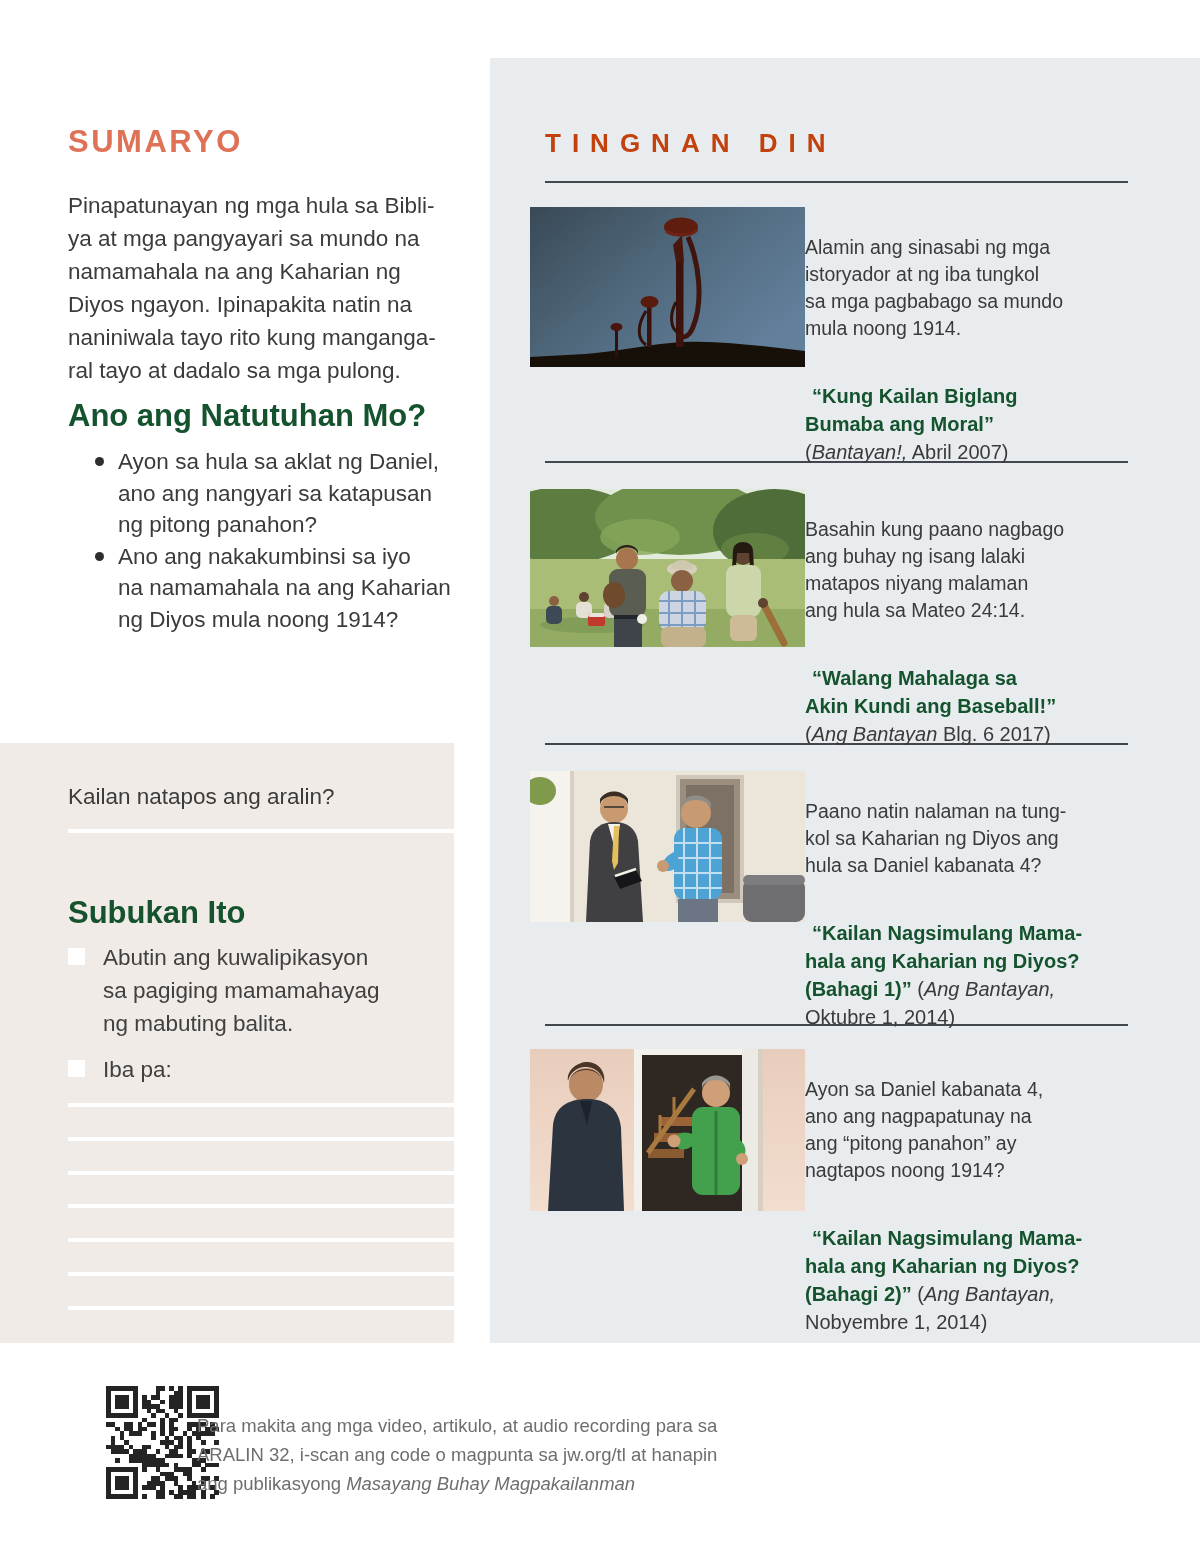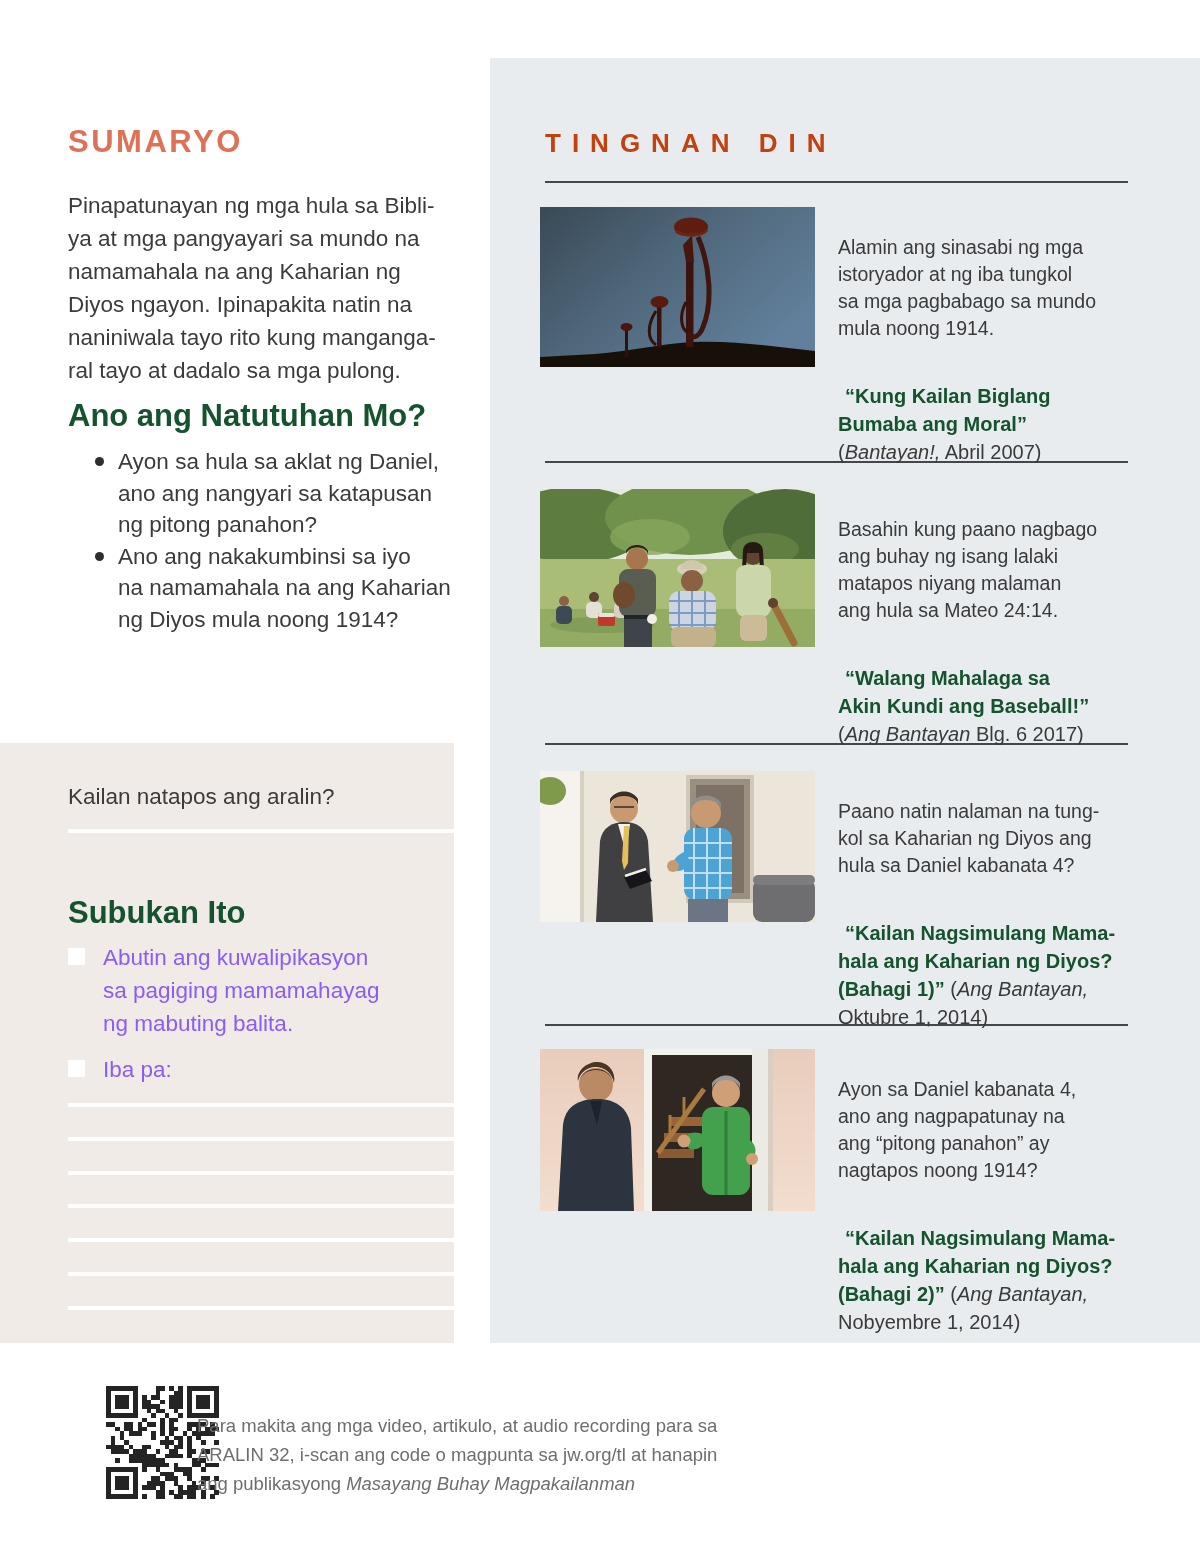--- a/index.html
+++ b/index.html
@@ -19,33 +19,33 @@
   .bullets li::before{content:"";position:absolute;left:0;top:11px;width:9px;height:9px;
         border-radius:50%;background:#2e2e2e;}
 
   
   .beige{position:absolute;left:0;top:743px;width:454px;height:600px;background:#f1ebe7;}
   .review-question{position:absolute;left:68px;top:18px;font-size:22.5px;color:#3b3b3b;}
   .beige-divider{position:absolute;left:68px;top:86px;width:386px;height:4px;background:#ffffff;}
   .try-heading{position:absolute;left:68px;top:126px;}
   .task-row{position:absolute;left:68px;display:flex;gap:18px;}
   .task-row .box{width:17px;height:17px;background:#ffffff;flex:none;margin-top:7px;}
-  .task-row .label{font-size:22.5px;line-height:33px;white-space:pre-line;color:#8b5cf6;}
+  .task-row .label{font-size:22.5px;line-height:33px;white-space:pre-line;color:#404040;}
   .task-1{top:198px;}
   .task-2{top:310px;}
   .write-lines{position:absolute;left:68px;top:360px;width:386px;}
   .write-lines .wline{height:4px;background:#ffffff;margin-bottom:29.8px;}
 
   
   .gray{position:absolute;left:490px;top:58px;width:710px;height:1285px;background:#e8ecef;}
   .gray-heading{position:absolute;left:55px;top:48px;font-size:26px;font-weight:700;
         letter-spacing:11px;color:#c2410c;}
   .rule{position:absolute;left:55px;width:583px;height:2px;background:#41474d;}
   .rule-1{top:123px;} .rule-2{top:403px;} .rule-3{top:685px;} .rule-4{top:966px;}
-  .see-item{position:absolute;left:50px;display:flex;gap:23px;}
+  .see-item{position:absolute;left:40px;display:flex;}
   .see-item-1{top:149px;} .see-item-2{top:431px;} .see-item-3{top:713px;} .see-item-4{top:991px;}
   .photo{margin:0;flex:none;width:275px;}
   .photo svg{display:block;}
   .item-text{width:305px;font-size:19.5px;line-height:27px;color:#3a3a3a;white-space:pre-line;}
   .item-text .para{margin:0 0 13px 0;}
   .item-text .ref{margin:0;font-size:20px;line-height:28px;}
   .b{font-weight:700;color:#14532d;margin-left:7px;}
   .i{font-style:italic;}
 
   

